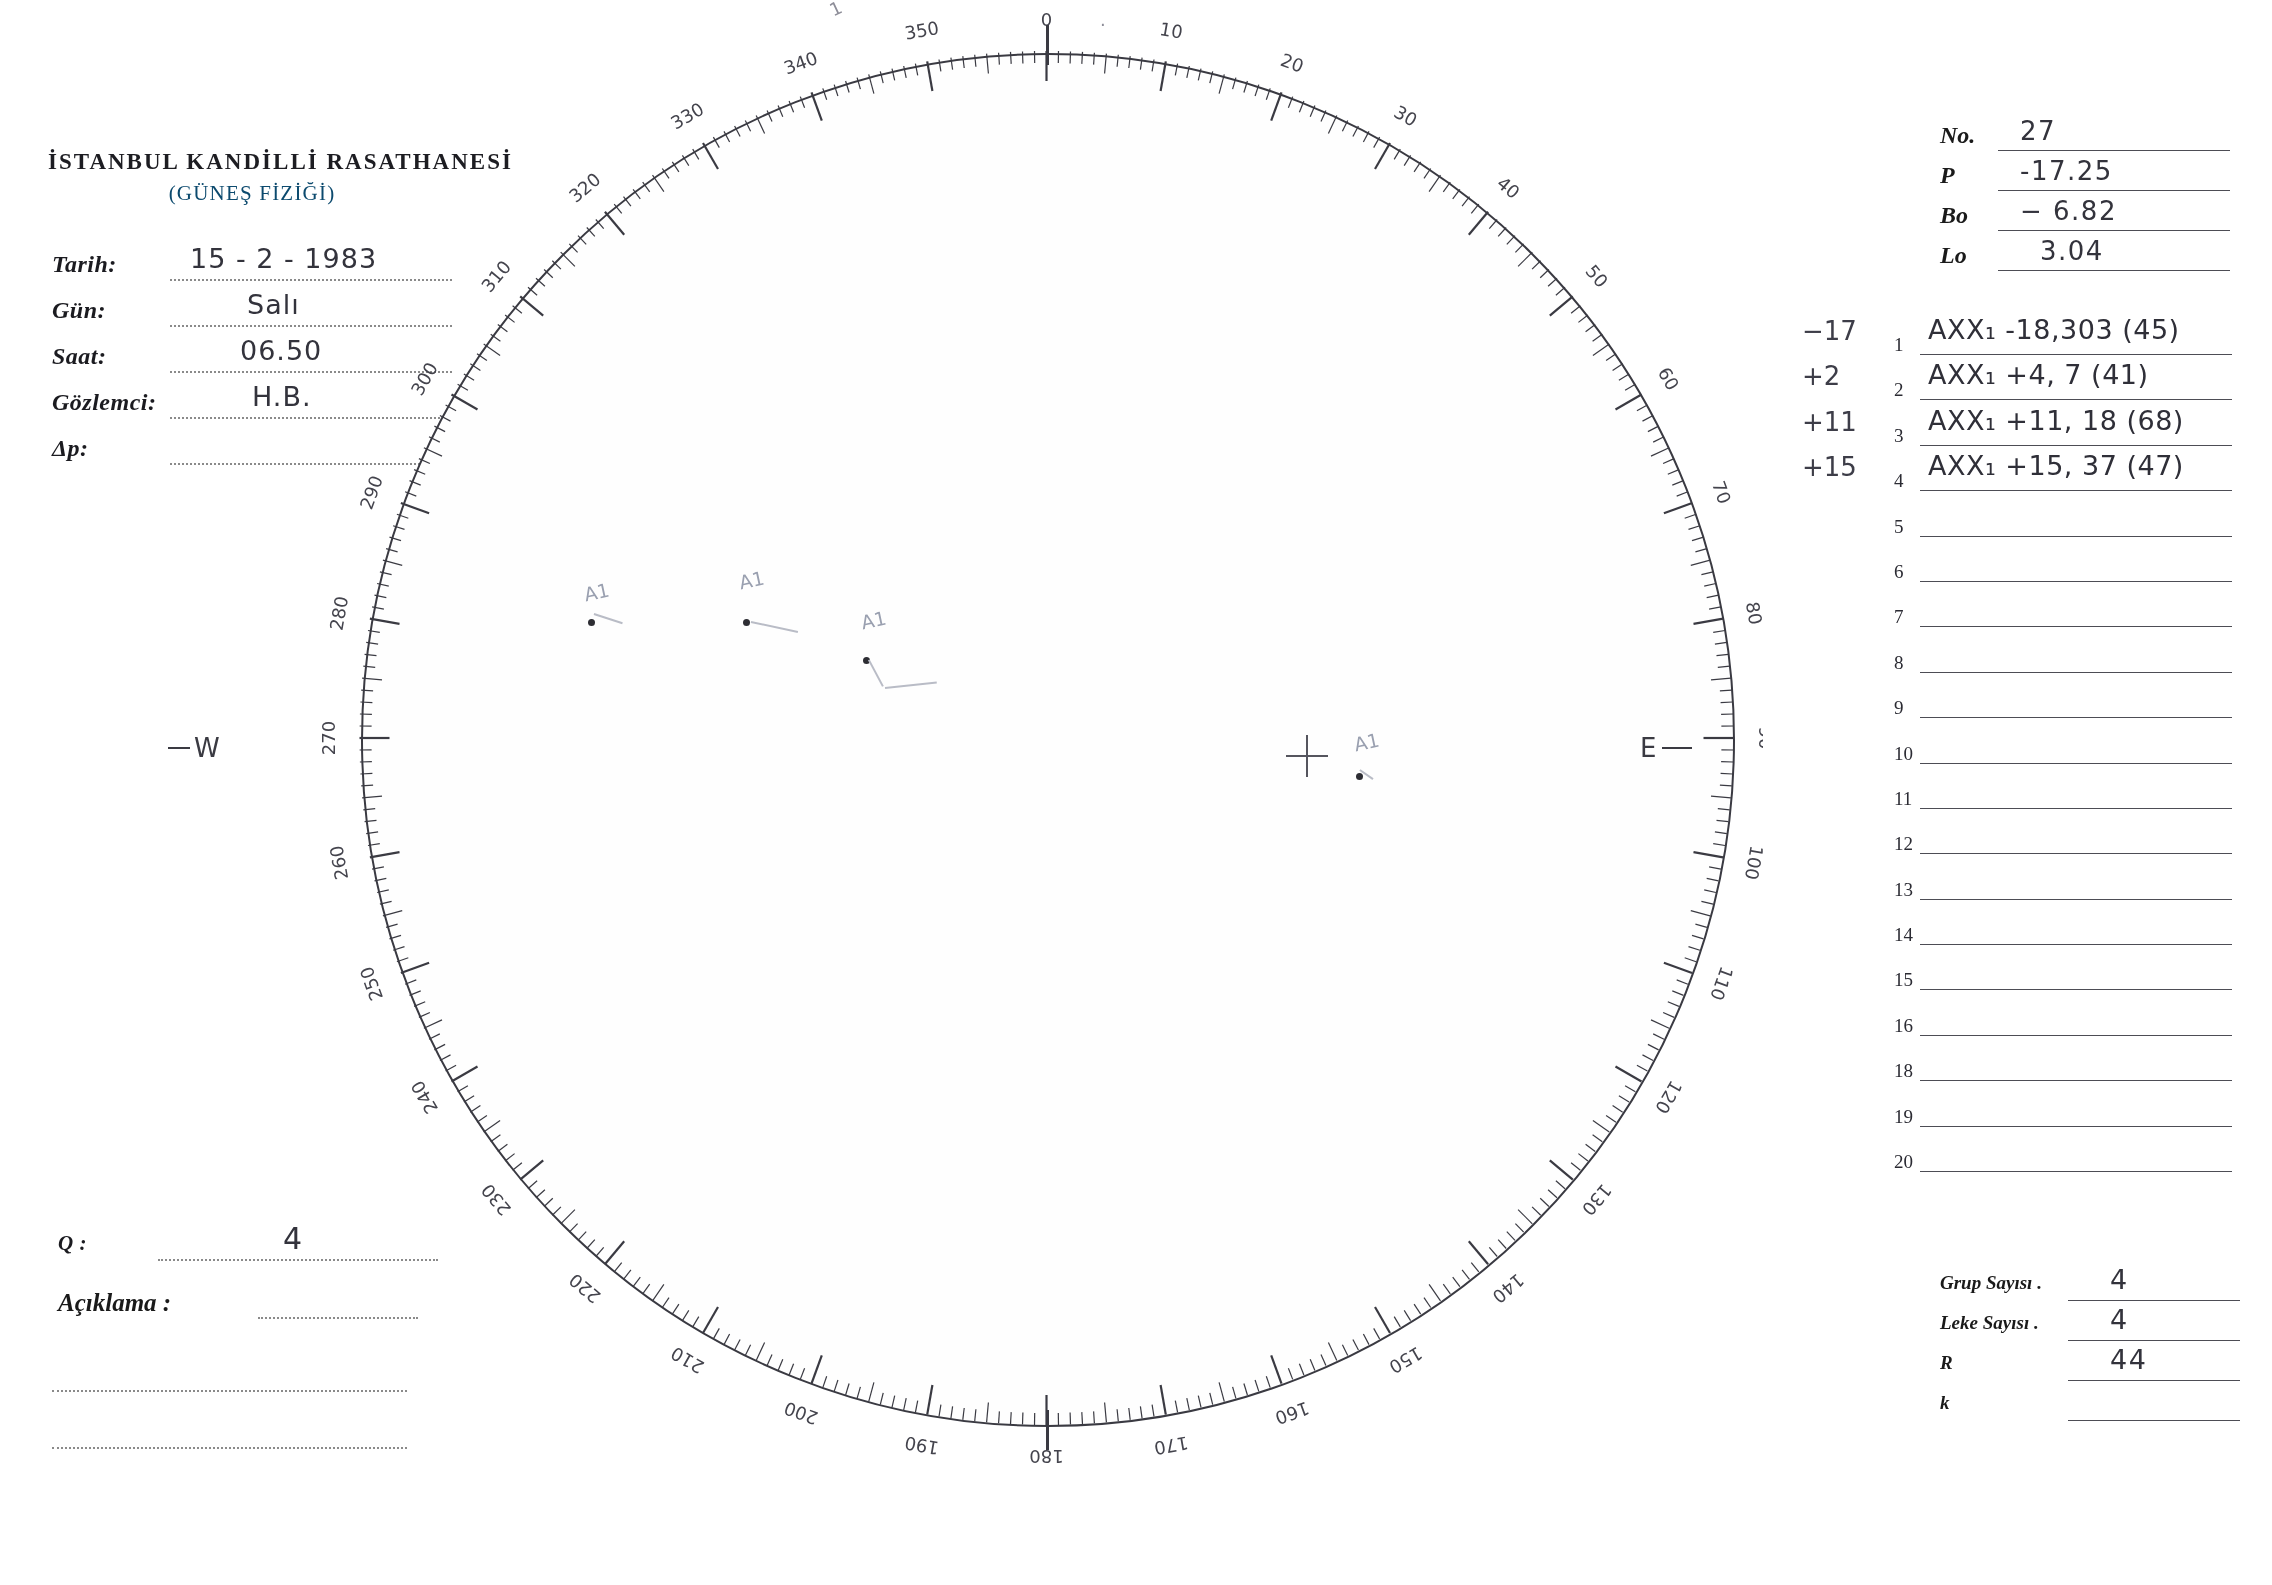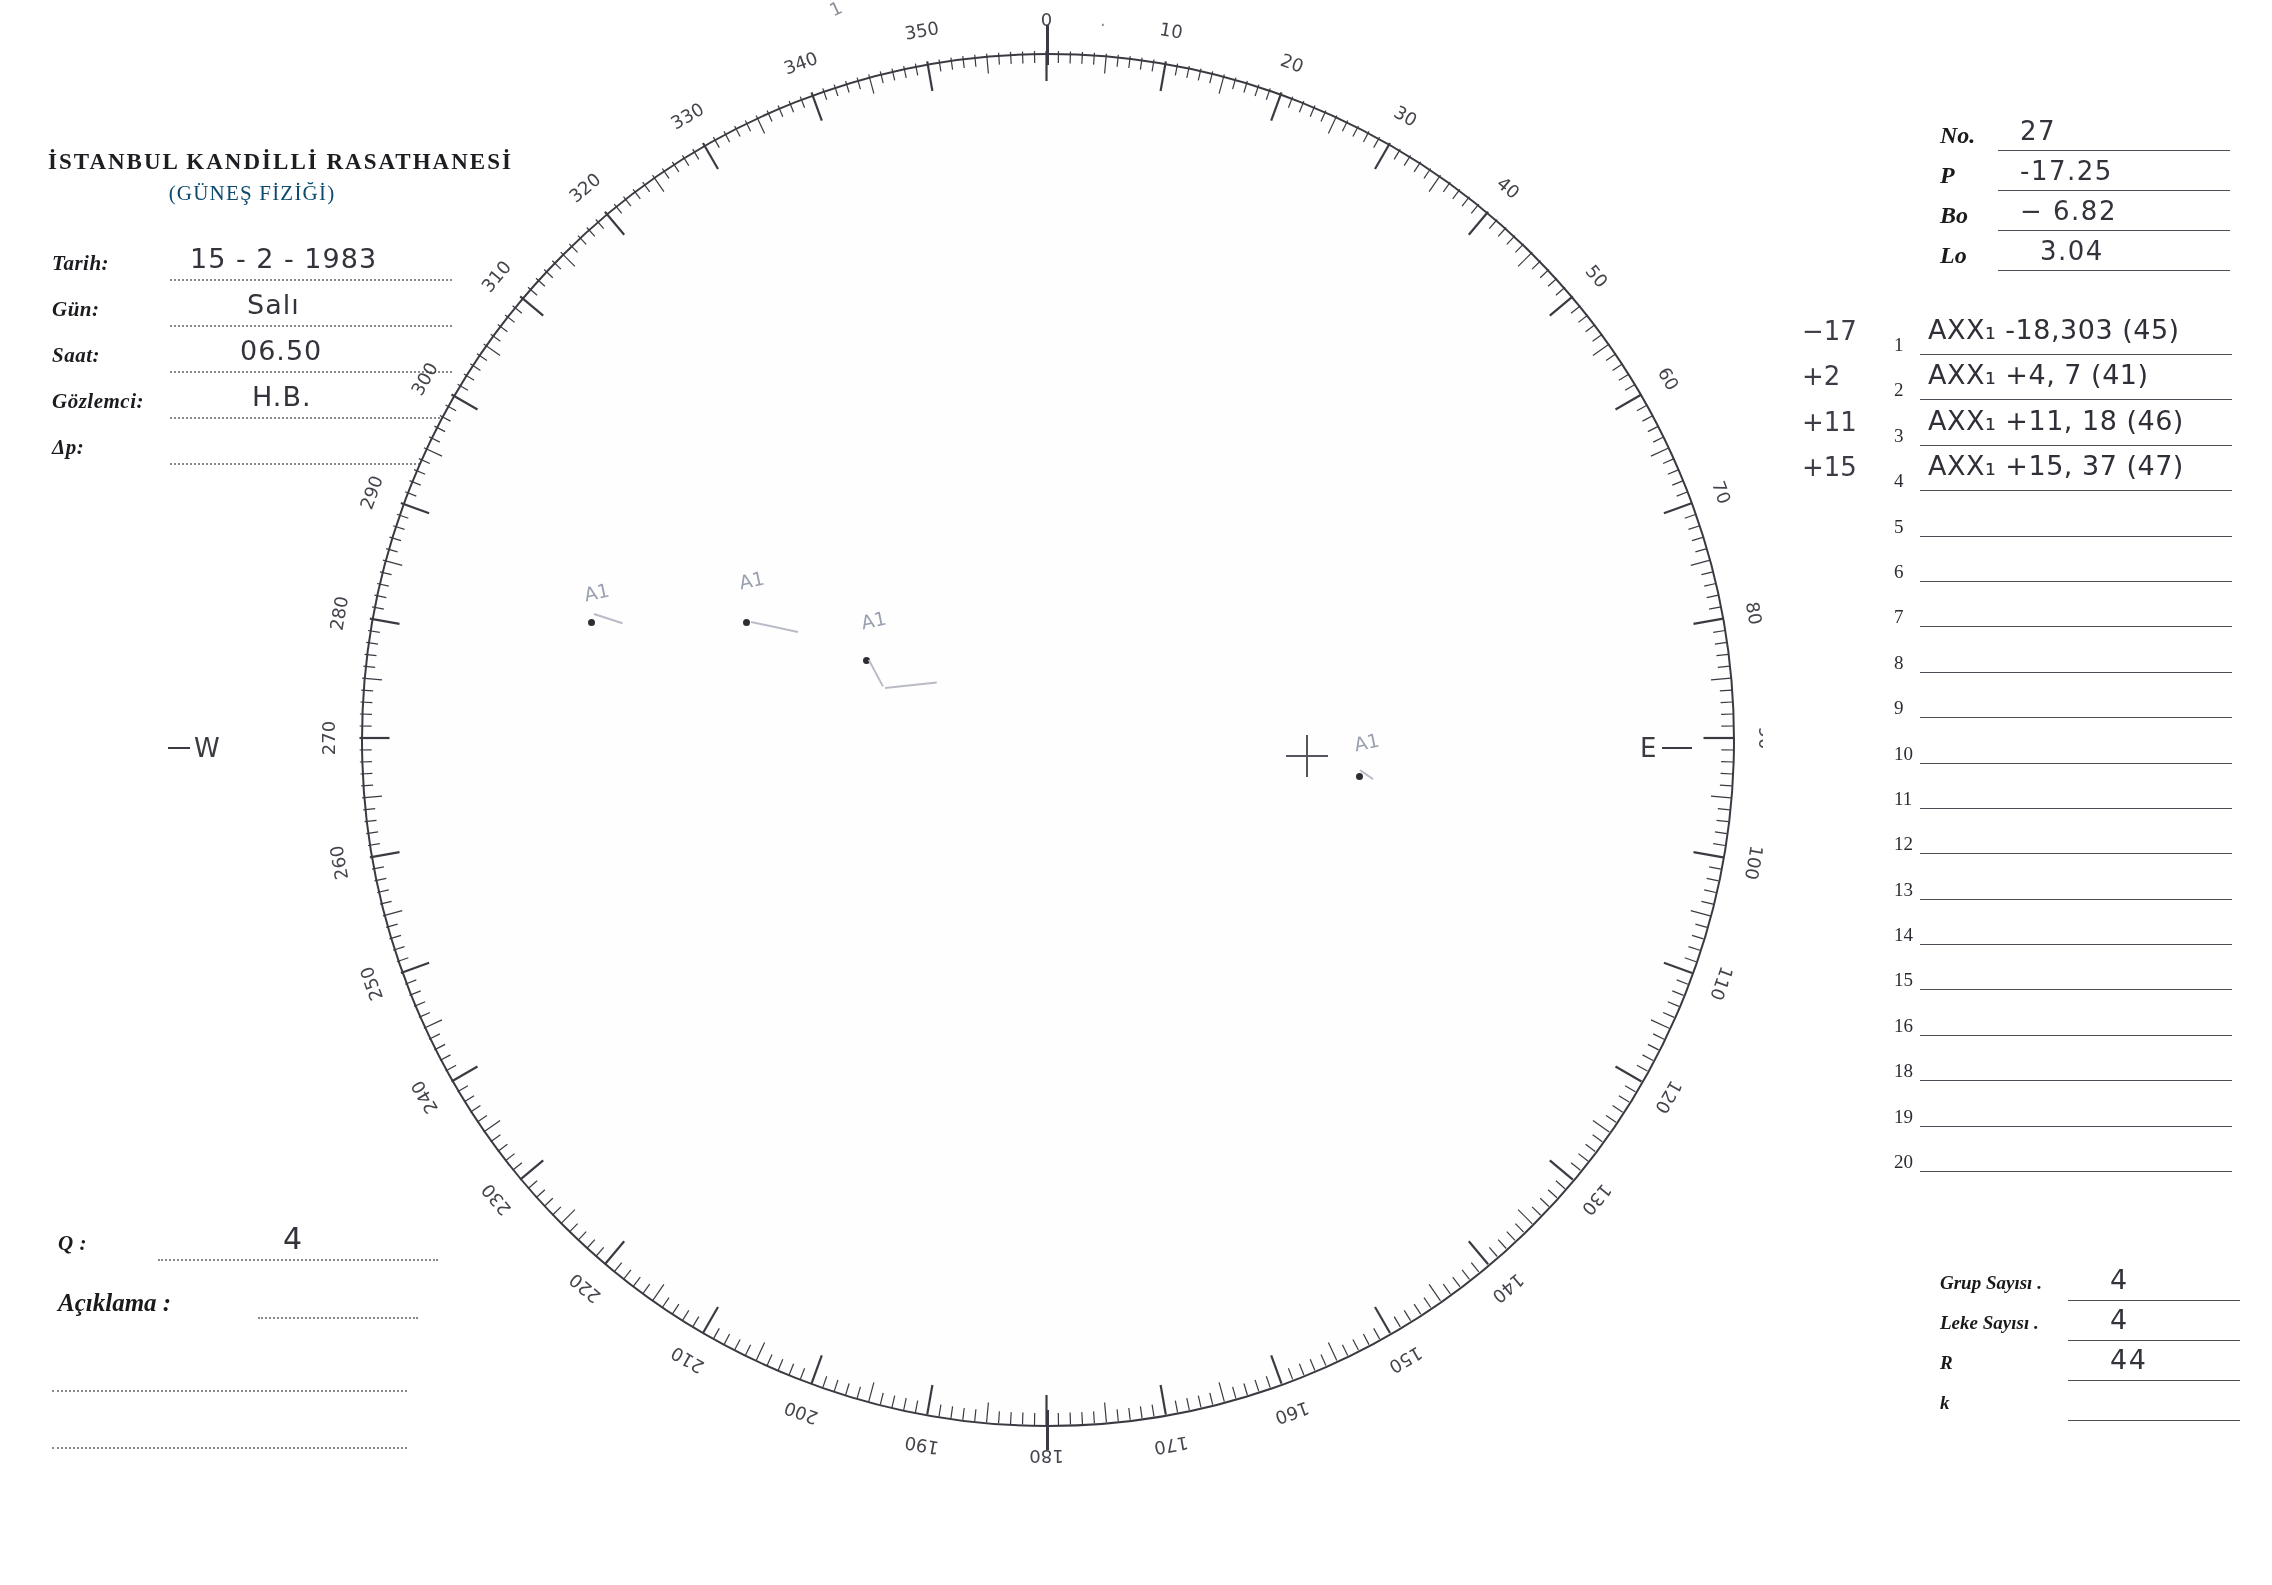--- a/index.html
+++ b/index.html
@@ -56,21 +56,21 @@
   .form-row {
     position: relative;
     height: 46px;
   }
   .form-label {
     position: absolute;
     left: 0;
     top: 6px;
     font-style: italic;
     font-weight: 700;
-    font-size: 21px;
+    font-size: 24px;
     color: #1b1b20;
     letter-spacing: 0.5px;
   }
   .form-dots {
     position: absolute;
     left: 118px;
     right: 0;
     top: 34px;
     border-bottom: 2px dotted #8a8a8a;
   }
@@ -812,21 +812,21 @@
     <div class="group-row">
       <span class="group-pre hand">+2</span>
       <span class="group-num">2</span>
       <span class="group-line"></span>
       <span class="group-text hand">AXX₁ +4, 7 (41)</span>
     </div>
     <div class="group-row">
       <span class="group-pre hand">+11</span>
       <span class="group-num">3</span>
       <span class="group-line"></span>
-      <span class="group-text hand">AXX₁ +11, 18 (46)</span>
+      <span class="group-text hand">AXX₁ +11, 18 (68)</span>
     </div>
     <div class="group-row">
       <span class="group-pre hand">+15</span>
       <span class="group-num">4</span>
       <span class="group-line"></span>
       <span class="group-text hand">AXX₁ +15, 37 (47)</span>
     </div>
     <div class="group-row">
       <span class="group-num">5</span>
       <span class="group-line"></span>

